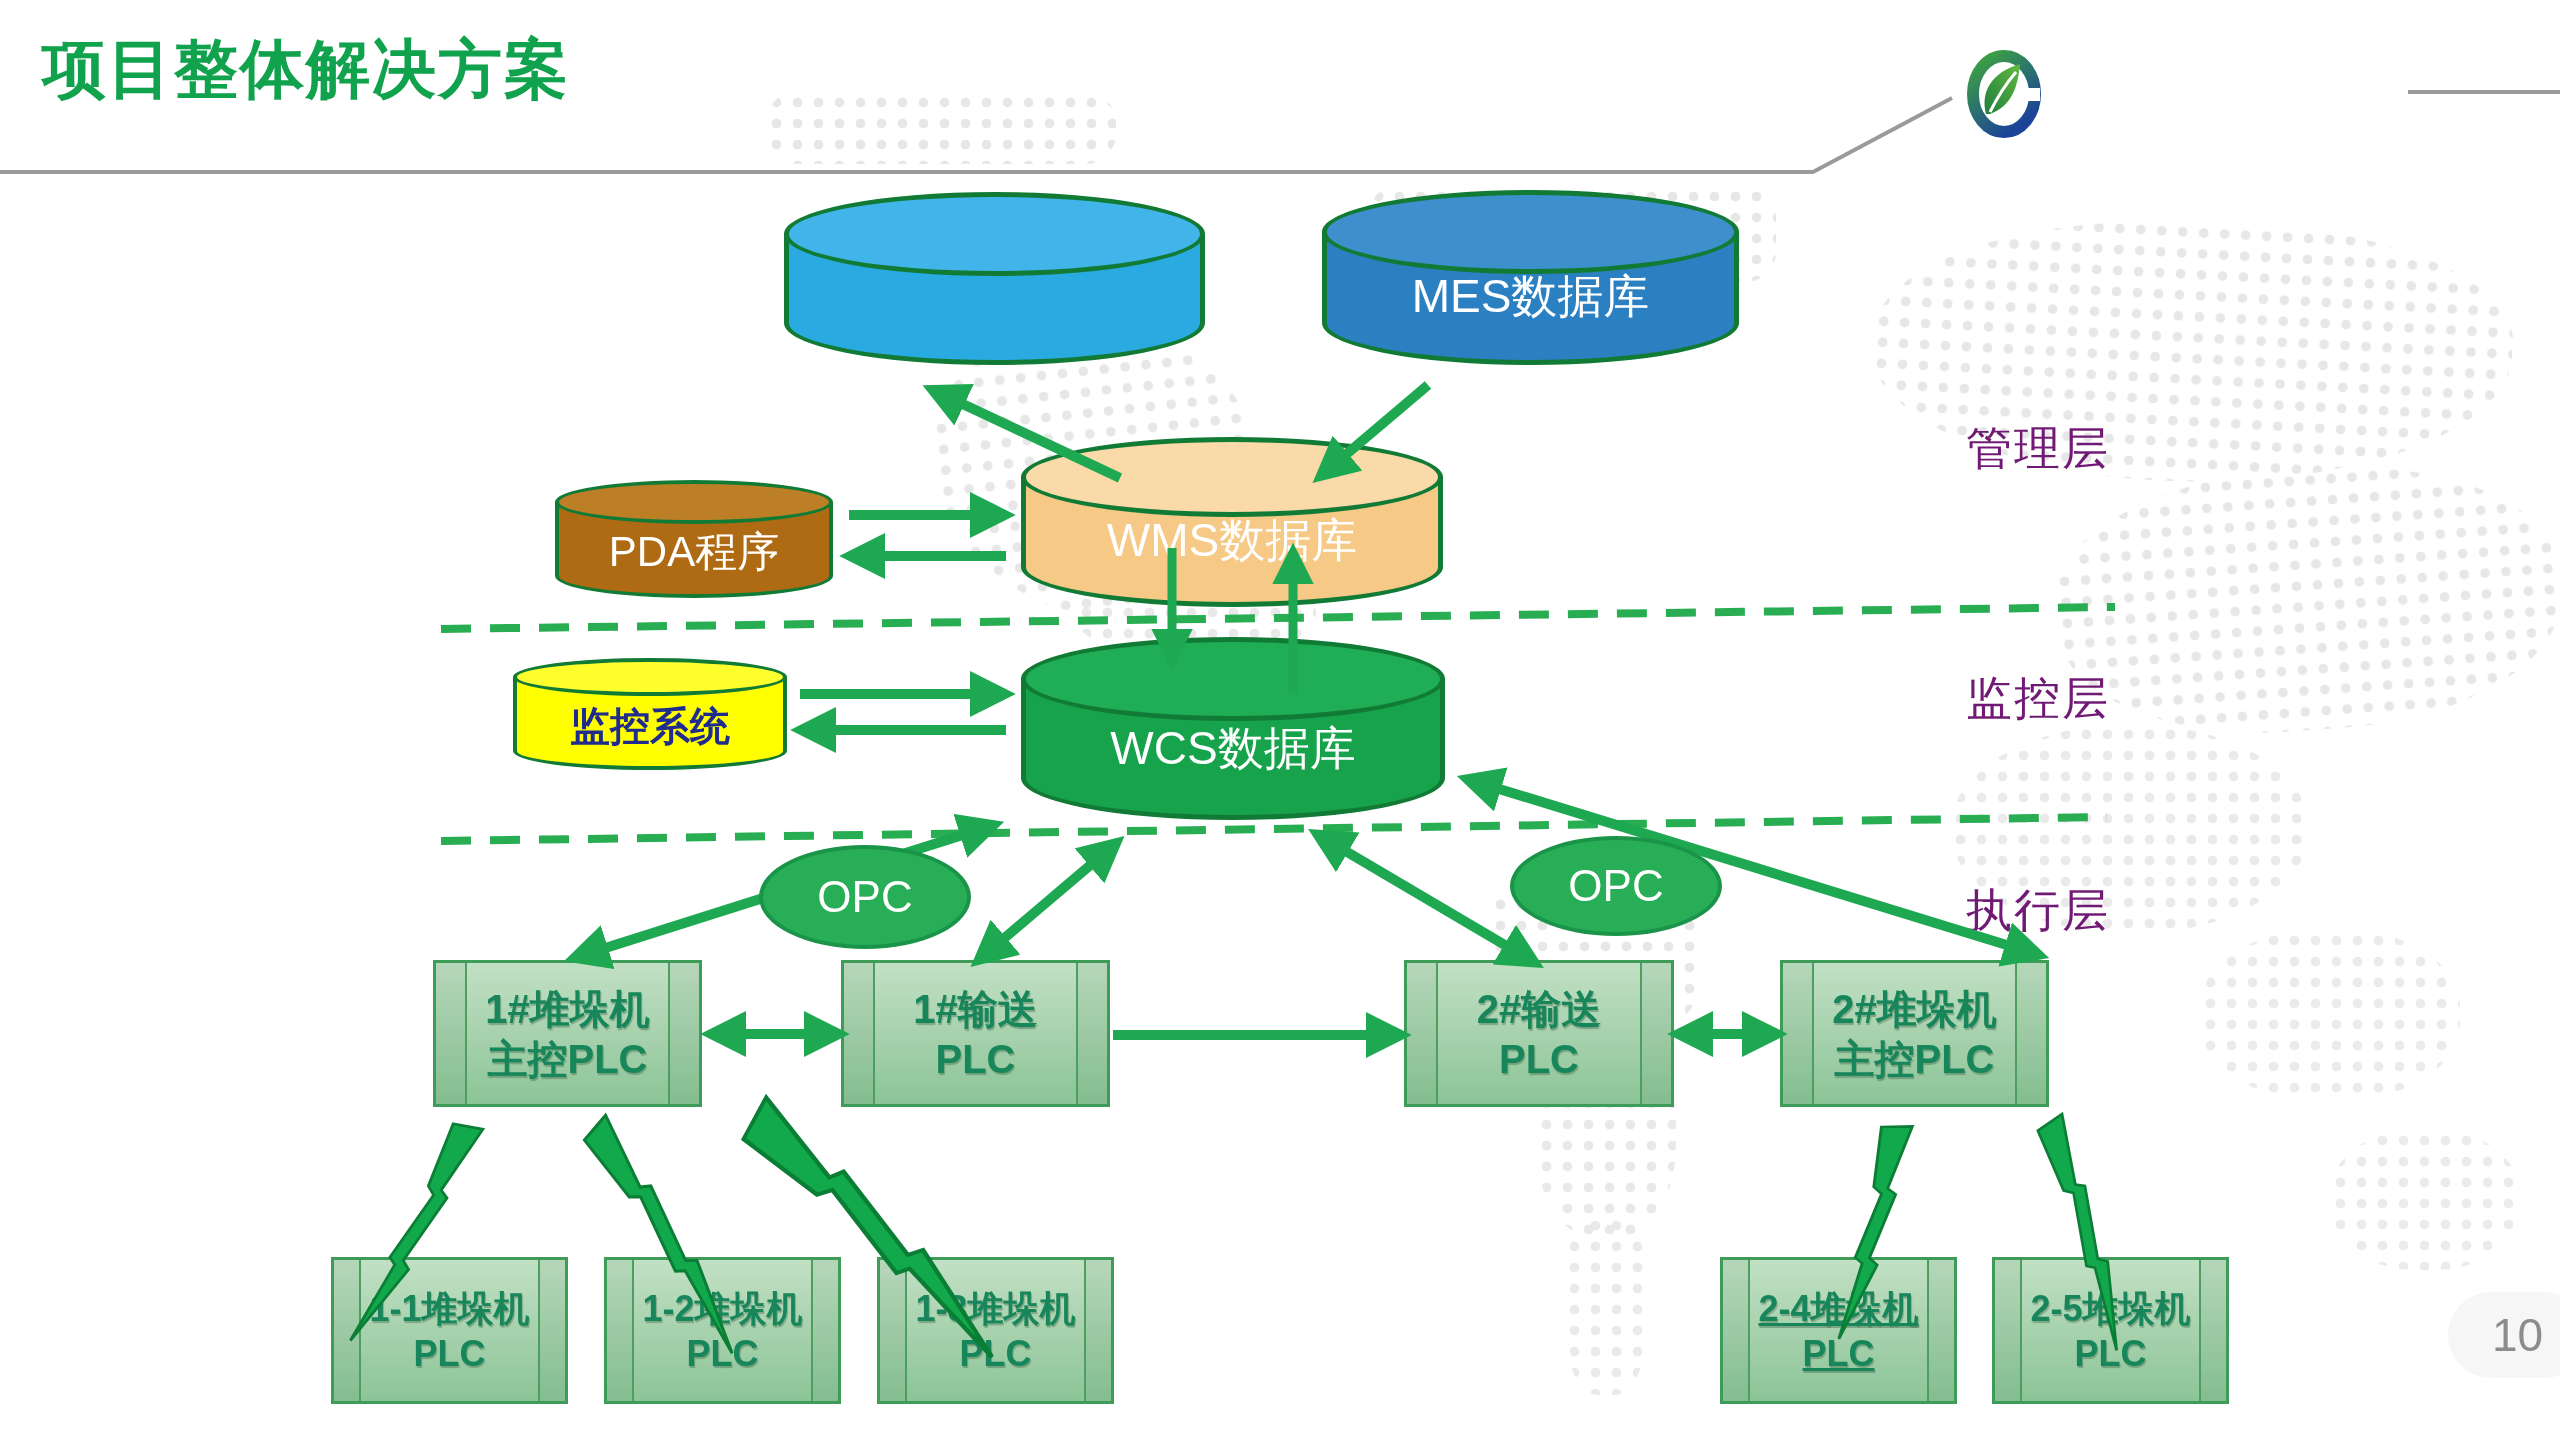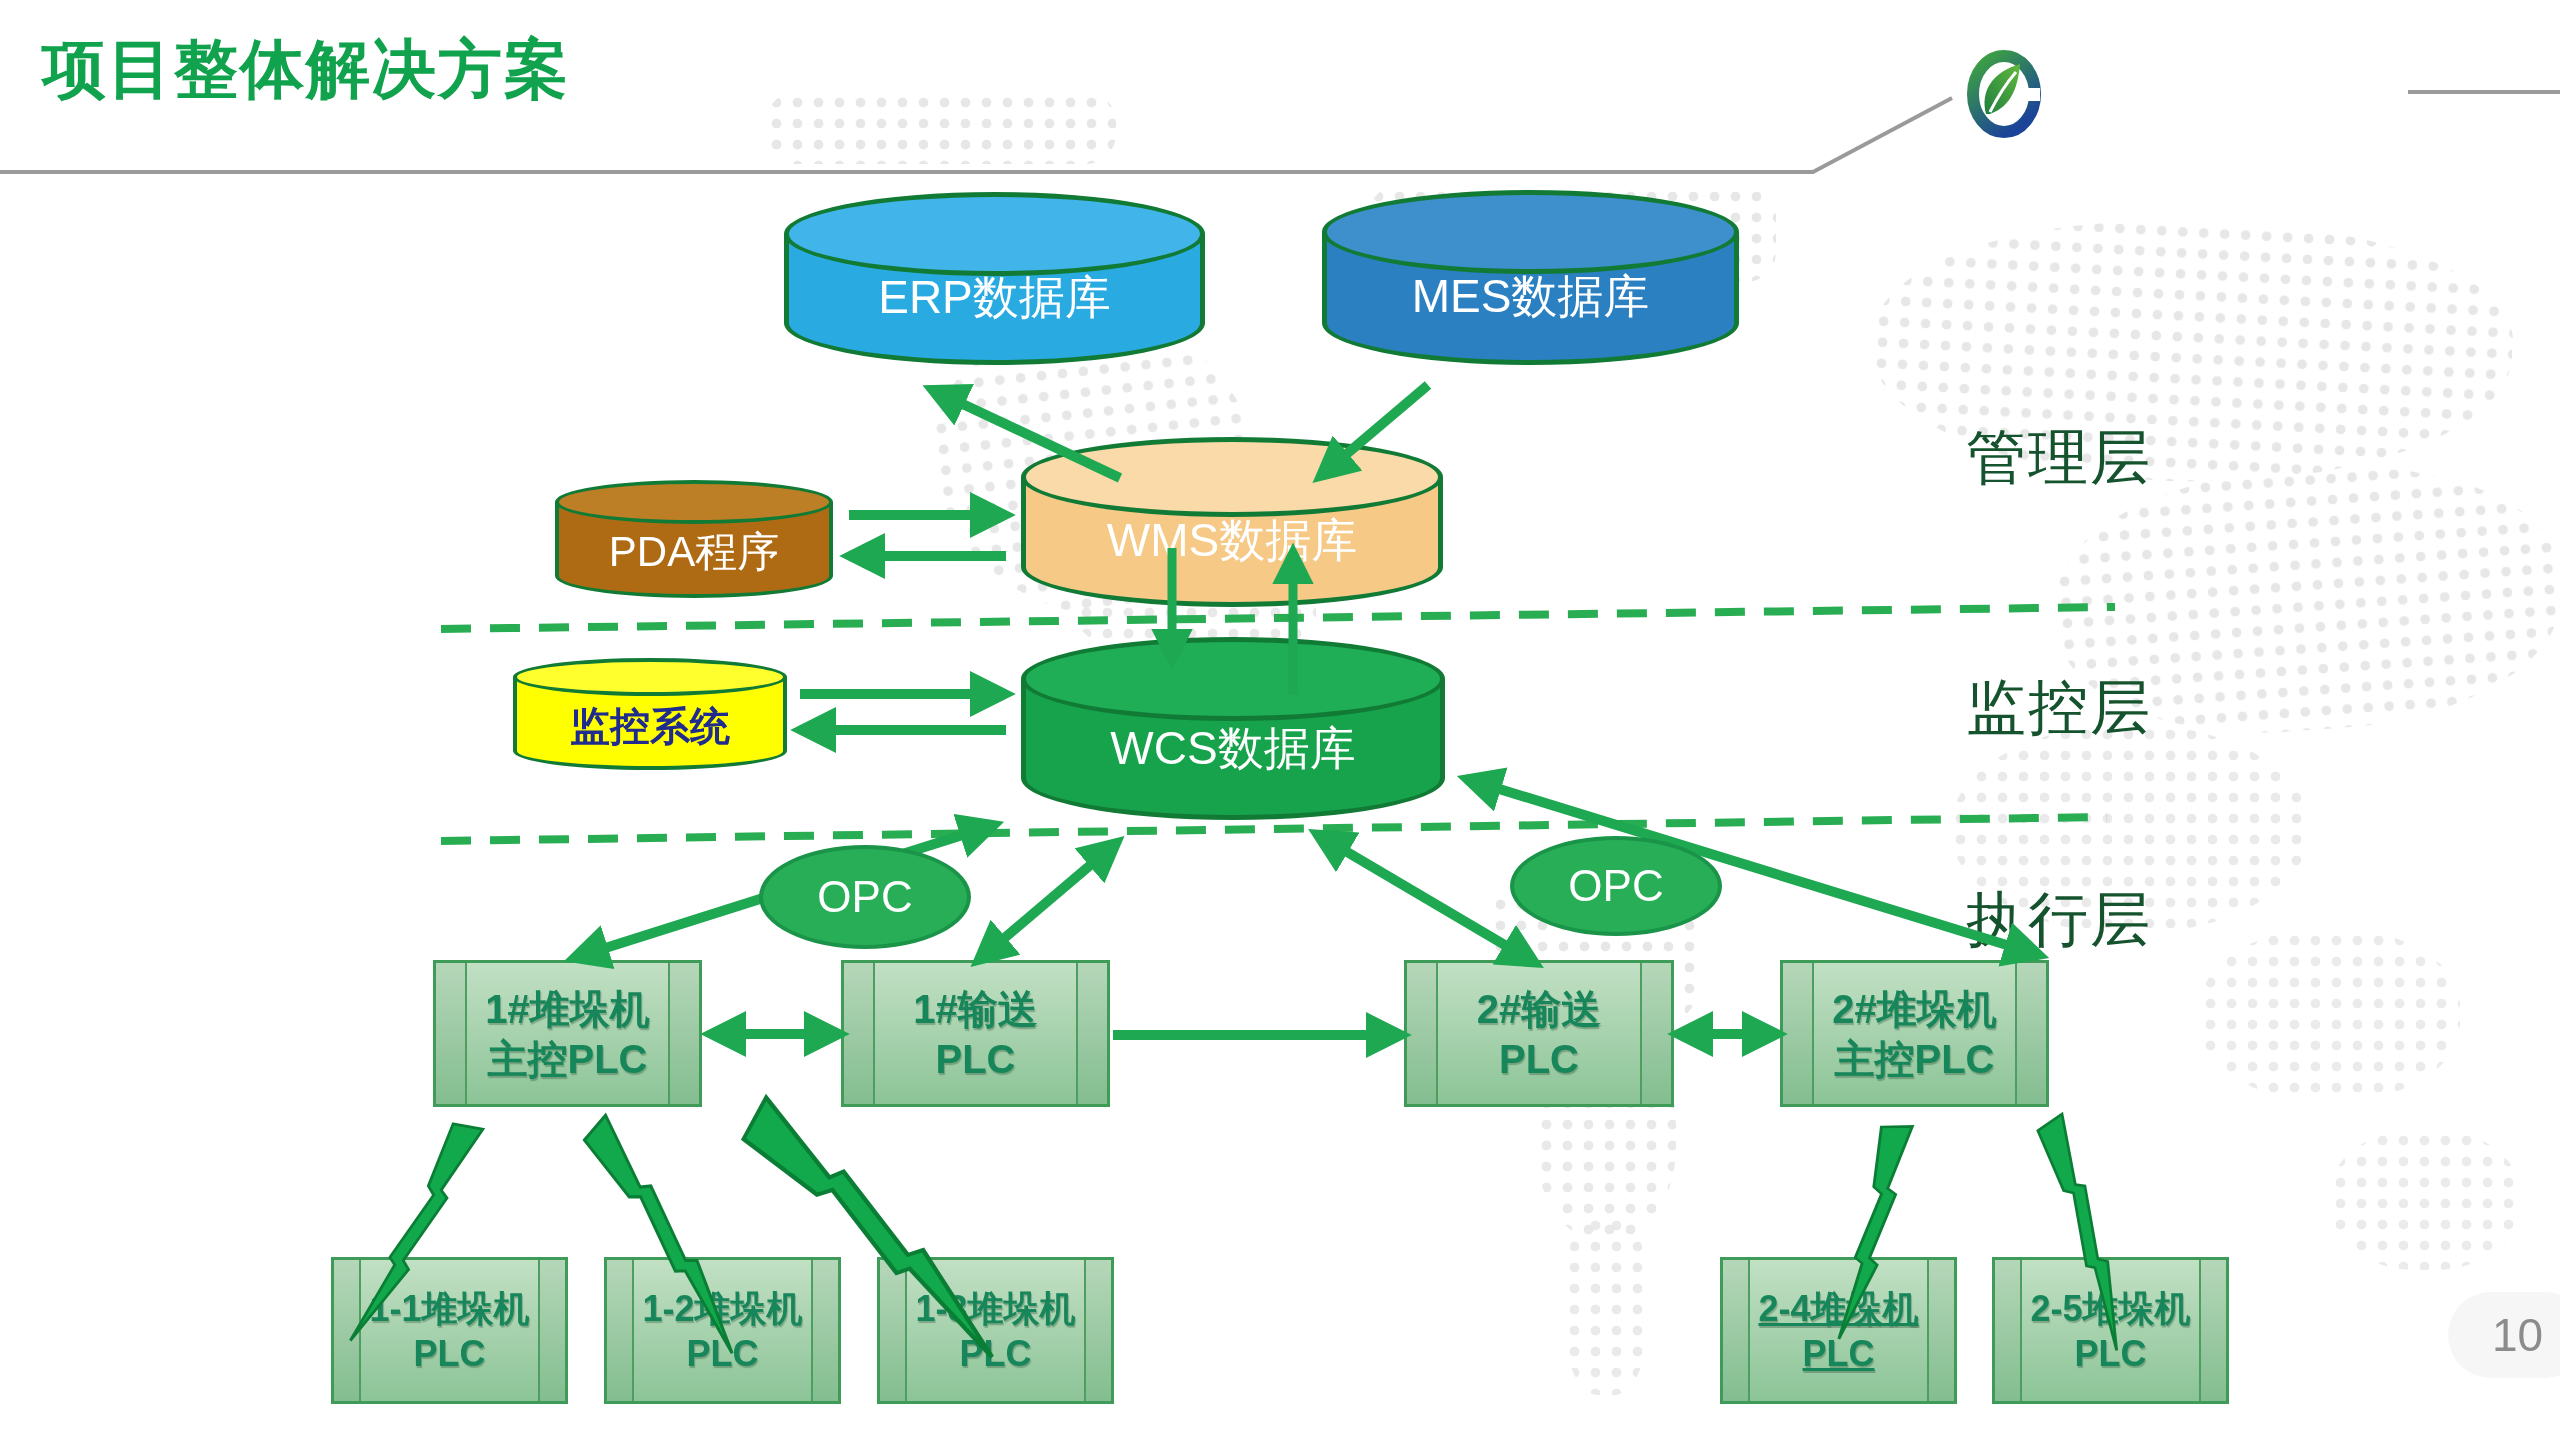--- a/index.html
+++ b/index.html
@@ -34,21 +34,21 @@
         background:linear-gradient(180deg,#C2E0C4,#8CC497);
         display:flex;flex-direction:column;align-items:center;justify-content:center;
         color:#17865A;font-weight:bold;text-shadow:1px 2px 1px rgba(40,80,50,.35);line-height:1.25;}
   .pbox .band-l,.pbox .band-r{position:absolute;top:0;bottom:0;width:11%;background:rgba(40,110,60,.08);}
   .band-l{left:0;border-right:2px solid #4D9F61;}
   .band-r{right:0;border-left:2px solid #4D9F61;}
   .pbox span{position:relative;z-index:1;}
   .row-box{font-size:40px;}
   .leaf-box{font-size:36px;}
   
-  .layer-label{position:absolute;z-index:1;font-size:60px;color:#14532d;letter-spacing:2px;}
+  .layer-label{position:absolute;z-index:1;font-size:46px;color:#701a75;letter-spacing:2px;}
   
   .page-badge{position:absolute;left:2448px;top:1292px;width:140px;height:86px;z-index:3;
         background:#F6F6F6;border-radius:43px;display:flex;align-items:center;justify-content:flex-start;
         padding-left:44px;box-sizing:border-box;font-size:46px;color:#8C8C8C;}
   
   #overlay{position:absolute;left:0;top:0;z-index:2;pointer-events:none;}
   .arrow{stroke:var(--accent-green,#1EA851);stroke-width:10;fill:none;}
   .thin-arrow{stroke:var(--accent-green,#1EA851);stroke-width:9;fill:none;}
   .dashline{stroke:#28AD52;stroke-width:8;stroke-dasharray:30 19;fill:none;}
   #ah path{fill:var(--accent-green,#1EA851);}
@@ -90,21 +90,20 @@
       <rect x="58" y="40" width="16" height="13" fill="#ffffff"></rect>
       <path d="M20 66 C14 44 26 24 54 16 C52 38 46 58 24 66 Z" fill="url(#leafg)"></path>
       <path d="M24 64 C30 52 38 38 50 24" stroke="#ffffff" stroke-width="3" fill="none"></path>
     </svg>
   </div>
 
   <div class="cyl" style="left:784px;top:192px;width:421px;height:173px;--f:var(--erp-fill,#29ABE2);--tf:#41B5E9;">
     <div class="cyl-bot" style="height:84px;"></div>
     <div class="cyl-mid" style="top:42px;bottom:42px;"></div>
     <div class="cyl-top" style="height:84px;"></div>
-    <div class="cyl-label" style="font-size:46px;">ERP数据库</div>
   </div>
 
   <div class="cyl" style="left:1285px;top:190px;width:417px;height:175px;margin-left:37px;--f:var(--mes-fill,#2B80C1);--tf:#3E90CD;">
     <div class="cyl-bot" style="height:84px;"></div>
     <div class="cyl-mid" style="top:42px;bottom:42px;"></div>
     <div class="cyl-top" style="height:84px;"></div>
     <div class="cyl-label" style="font-size:46px;">MES数据库</div>
   </div>
 
   <div class="cyl" style="left:1021px;top:437px;width:422px;height:170px;--f:var(--wms-fill,#F6C987);--tf:#F9DAA8;">

